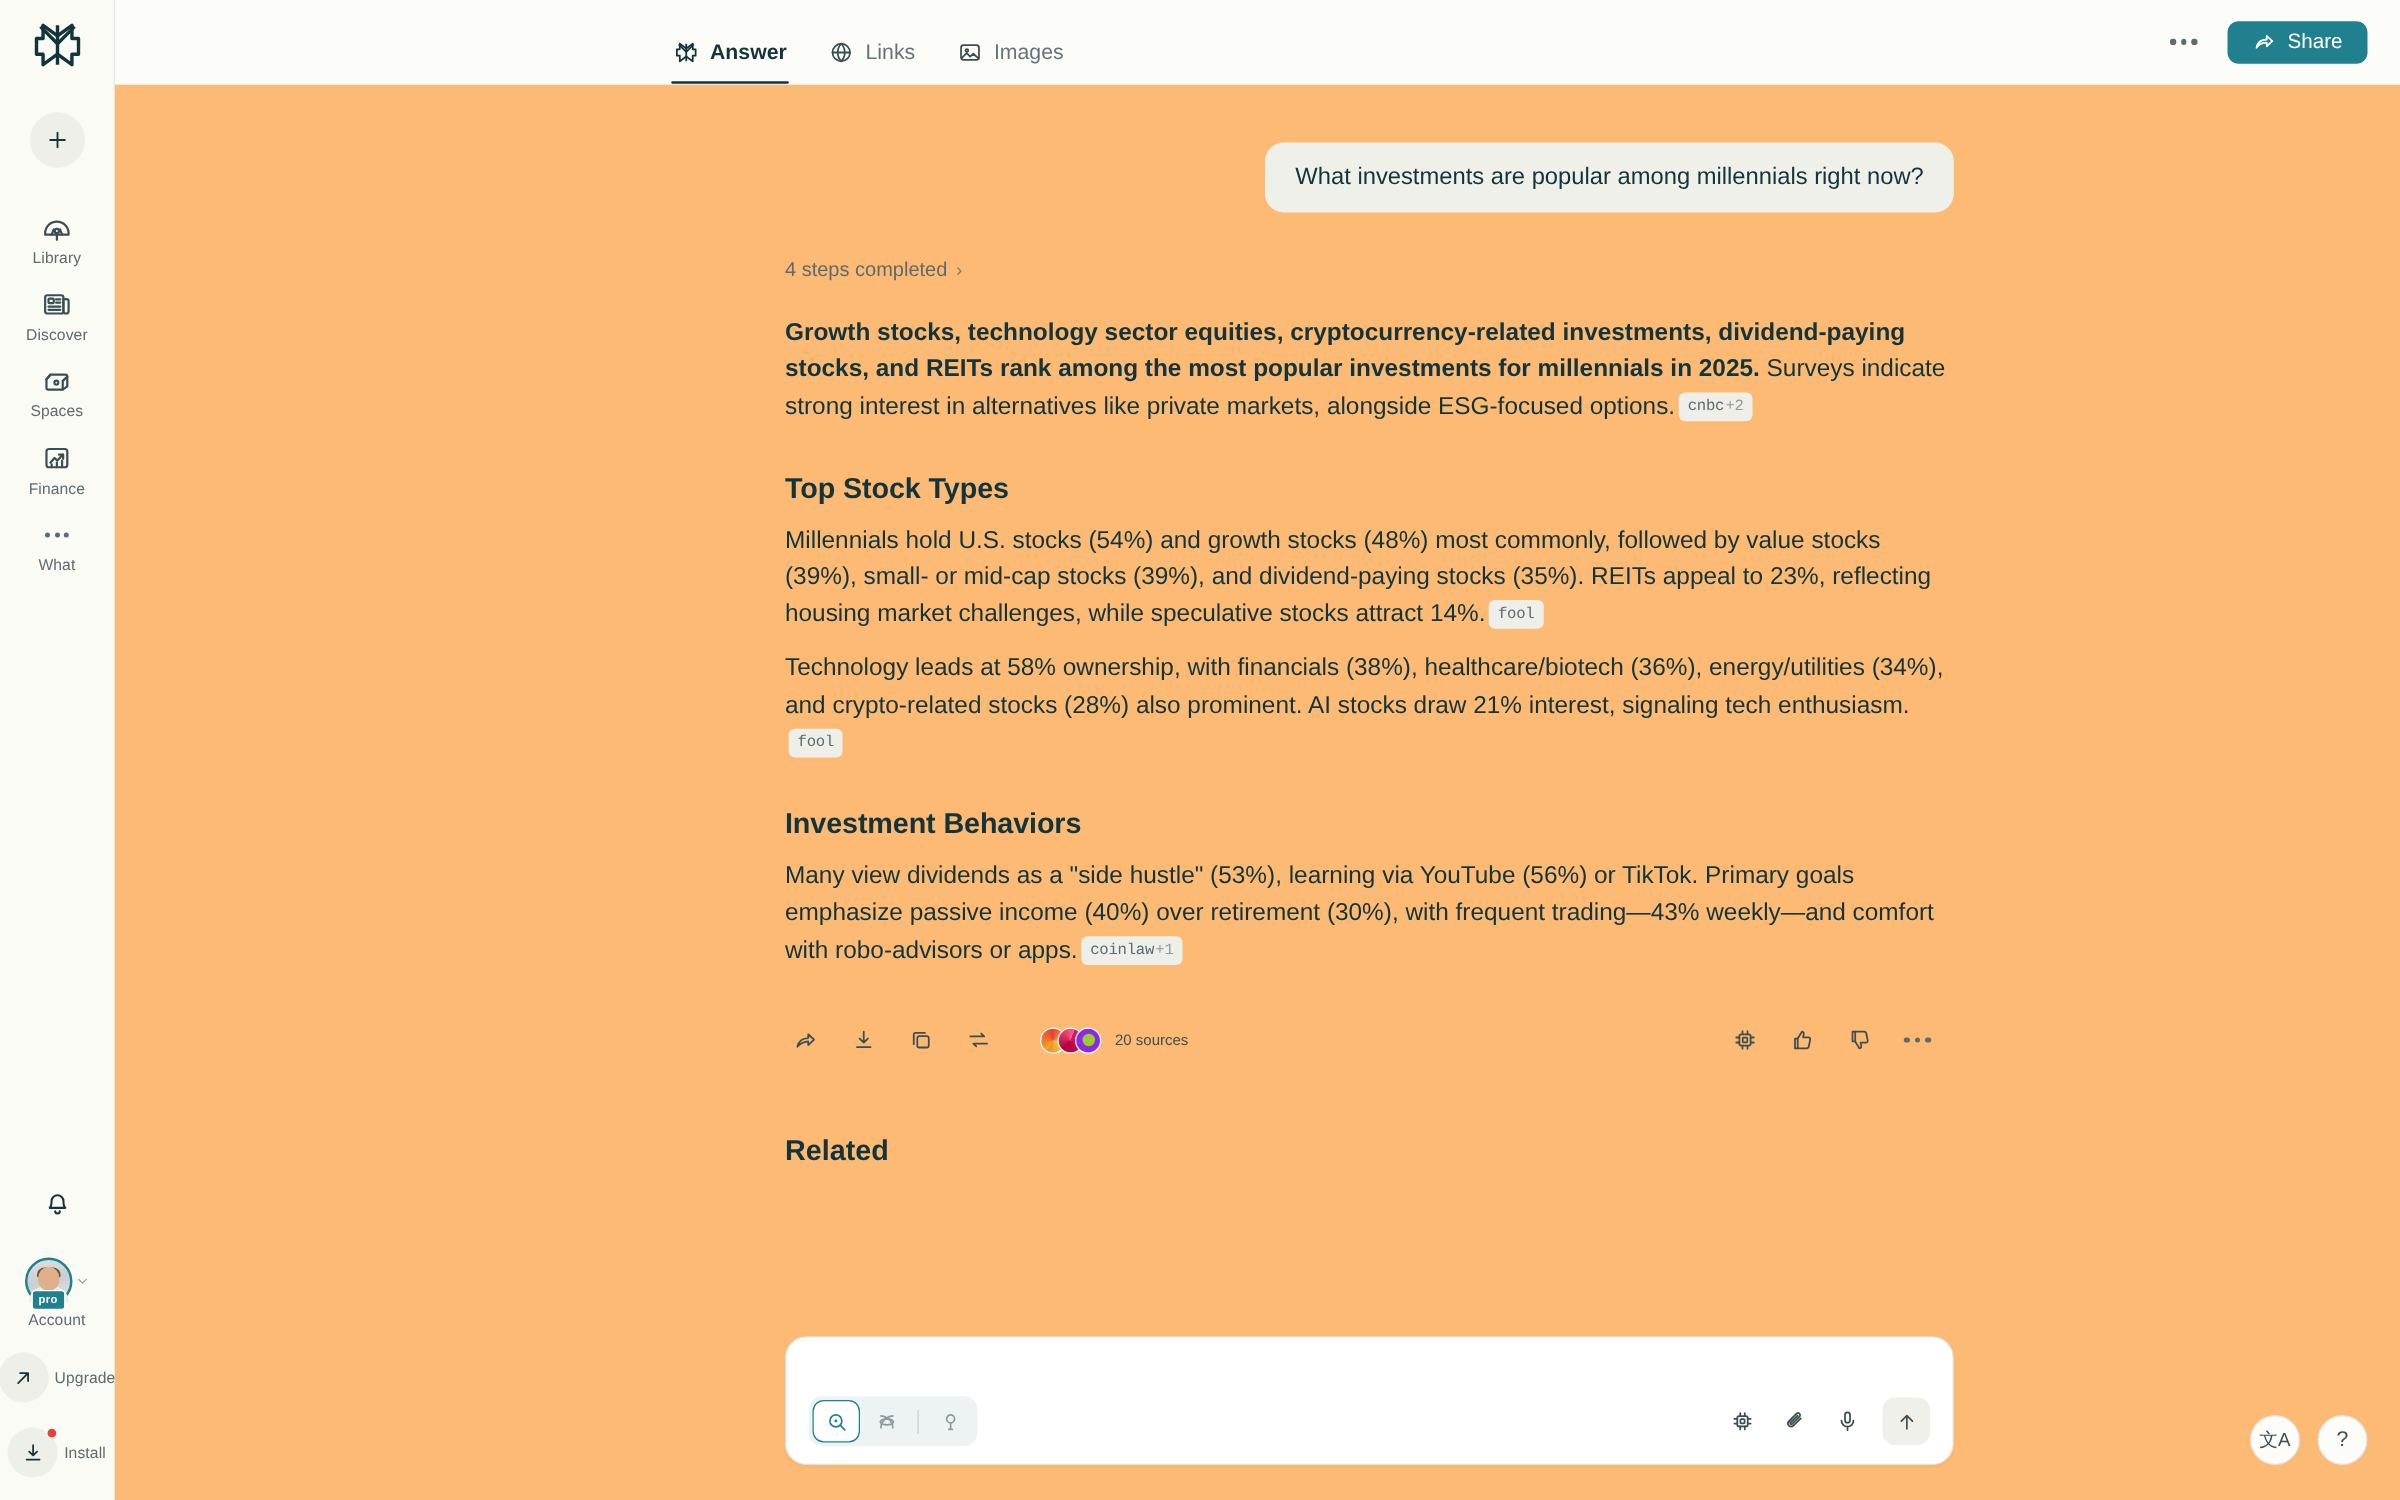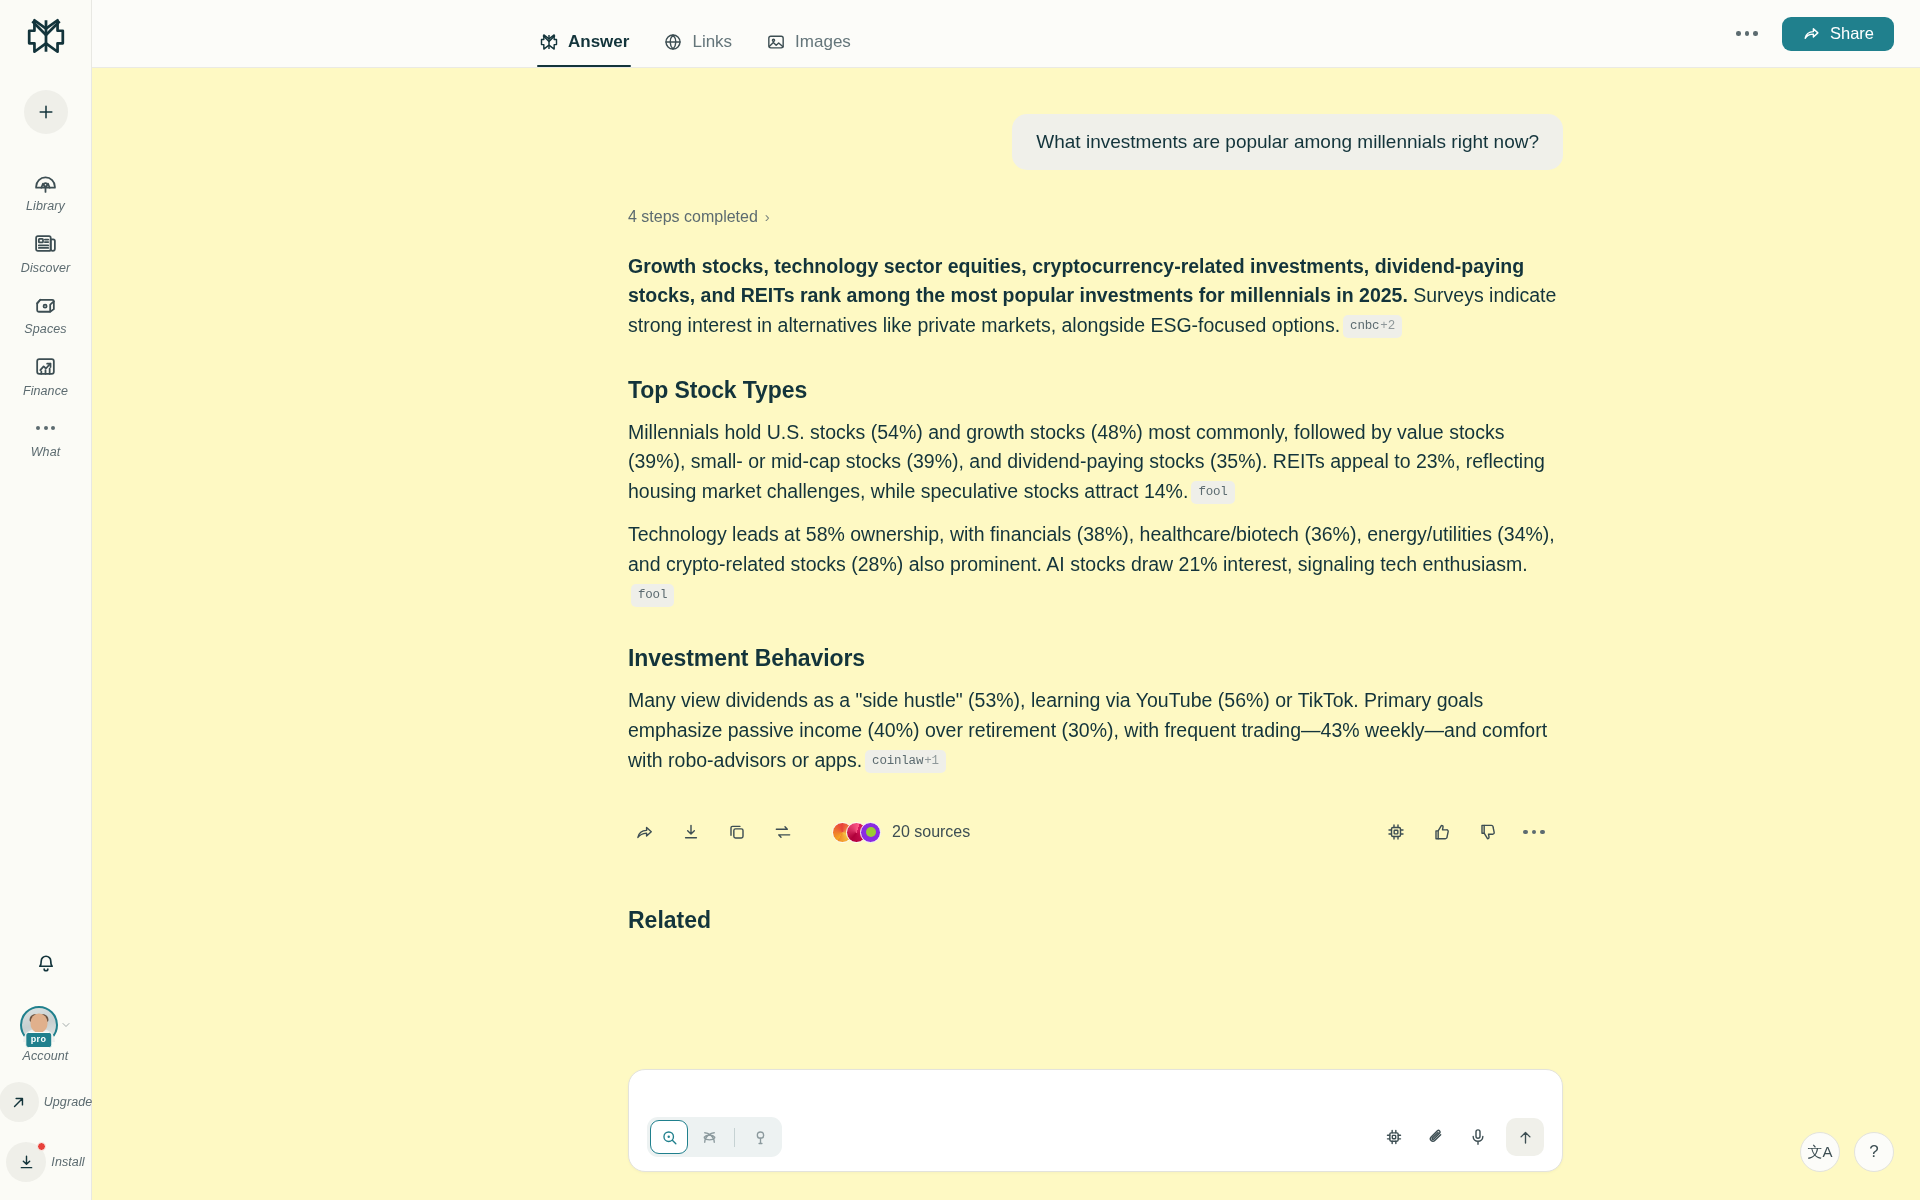--- a/index.html
+++ b/index.html
@@ -36,21 +36,21 @@
   .new-btn svg { width: 20px; height: 20px; }
   .nav-items { margin-top: 26px; width: 100%; }
   .nav-item {
     width: 100%; padding: 9px 0 9px;
     display: flex; flex-direction: column; align-items: center;
     gap: 5px; cursor: pointer; text-decoration: none;
   }
   .nav-item .ico { width: 26px; height: 26px; display: flex; align-items: center; justify-content: center; }
   .nav-item .ico svg { width: 25px; height: 25px; }
   .nav-label {
-    font-size: 12.5px; color: #5C6B70; letter-spacing: .1px; line-height: 1; font-style: italic;
+    font-size: 12.5px; color: #5C6B70; letter-spacing: .1px; line-height: 1;
   }
   .nav-item.more .dots {
     display: flex; gap: 3.5px; height: 26px; align-items: center;
   }
   .nav-item.more .dots i {
     width: 4px; height: 4px; border-radius: 50%; background: #5C6B70; display: block;
   }
   .sidebar-bottom {
     position: absolute; bottom: 0; left: 0; width: 100%;
     display: flex; flex-direction: column; align-items: center;
@@ -96,21 +96,21 @@
     width: 40px; height: 40px; border-radius: 50%; background: #EFEFE9;
     display: flex; align-items: center; justify-content: center; position: relative;
   }
   .round-ico svg { width: 19px; height: 19px; }
   .red-dot {
     position: absolute; top: 0px; right: 0px; width: 9px; height: 9px;
     border-radius: 50%; background: #E8413A; border: 1.5px solid #FBFBF6;
   }
 
   
-  .main { flex: 1; position: relative; height: 1200px; background: #fef9c3; }
+  .main { flex: 1; position: relative; height: 1200px; background: #fdba74; }
   .topbar {
     height: 68px; border-bottom: 1px solid #EAEAE4;
     display: flex; align-items: center; position: relative;
     background: #FCFCF9;
   }
   .tabs { display: flex; gap: 30px; margin-left: 445px; height: 100%; align-items: flex-end; }
   .tab {
     display: flex; align-items: center; gap: 9px;
     padding: 0 2px 15px; cursor: pointer; position: relative;
     font-size: 17px; color: #64757A;
@@ -181,21 +181,21 @@
   .src-stack { display: flex; }
   .src-av {
     width: 21px; height: 21px; border-radius: 50%; border: 1.5px solid #FCFCF9;
     margin-left: -7px; background: #fff;
   }
   .src-av:first-child { margin-left: 0; }
   .src-av.a { background: conic-gradient(from 210deg,#F5A623,#E8413A 40%,#F5C542 75%,#F28C28); }
   .src-av.b { background: conic-gradient(from 20deg,#D81B60,#B0003A 55%,#FF5C8A); }
   .src-av.c { background: #8A2BE2; display:flex; align-items:center; justify-content:center; }
   .src-av.c i { width: 10px; height: 10px; border-radius: 50%; background: #9ACD32; display:block; }
-  .sources-text { font-size: 16px; color: #3D4E53; }
+  .sources-text { font-size: 12px; color: #3D4E53; }
   .actions-right { position: absolute; right: 0; display: flex; align-items: center; }
 
   .related { font-size: 23px; font-weight: 600; margin-top: 58px; color: #13343B; }
 
   
   .composer-wrap {
     position: absolute; left: 536px; width: 935px; bottom: 28px;
   }
   .composer {
     background: #FFFFFF; border: 1px solid #E3E3DC; border-radius: 17px;

